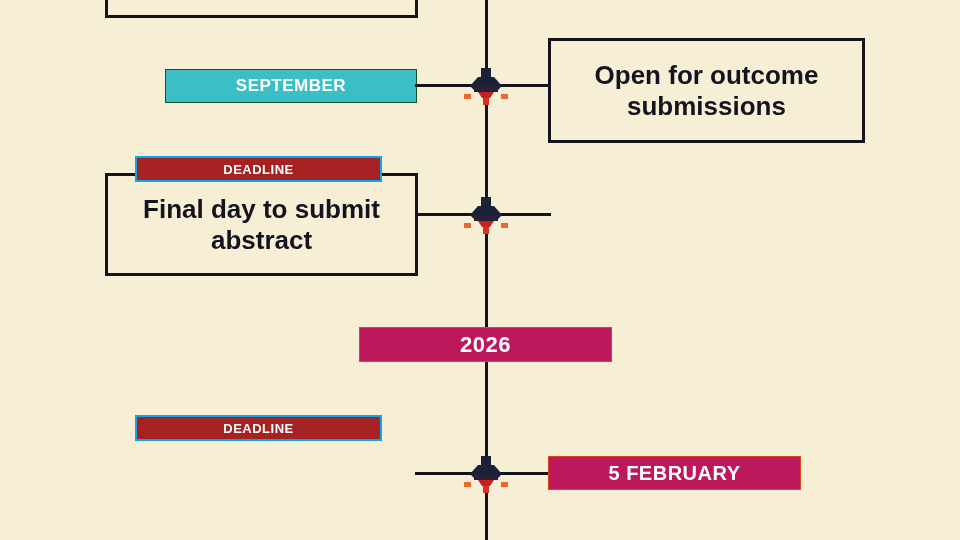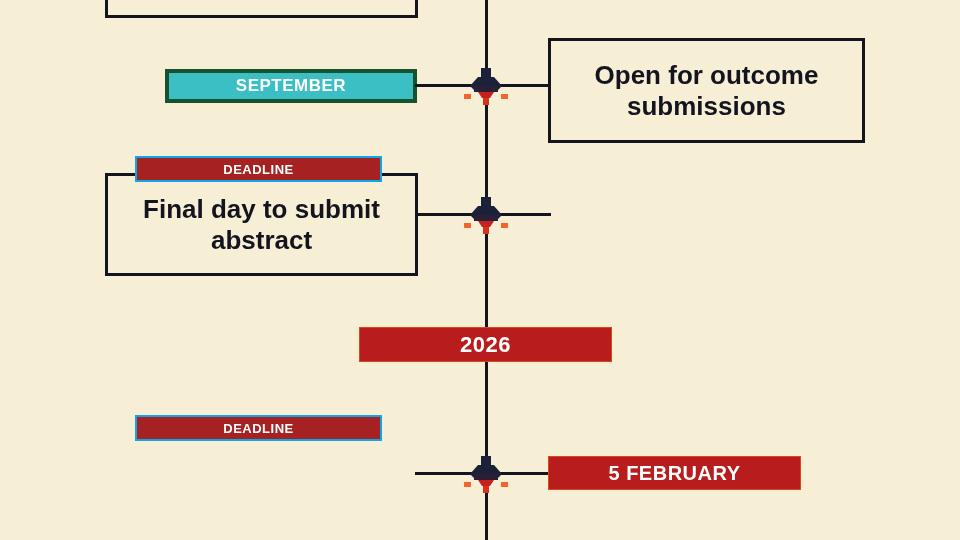--- a/index.html
+++ b/index.html
@@ -58,24 +58,24 @@
     align-items: center;
     justify-content: center;
     color: #ffffff;
     font-weight: bold;
     letter-spacing: 0.5px;
     text-align: center;
     white-space: nowrap;
   }
   .badge-teal {
     background: #3BBFC4;
-    border: 4px solid #14532d;
+    border: 1px solid #14532d;
   }
   .badge-orange {
-    background: #b91c1c;
+    background: #be185d;
     border: 1px solid #D9481A;
   }
   .badge-red {
     background: #A62121;
     border: 2px solid #0ea5e9;
   }
 
   
   .box {
     position: absolute;

